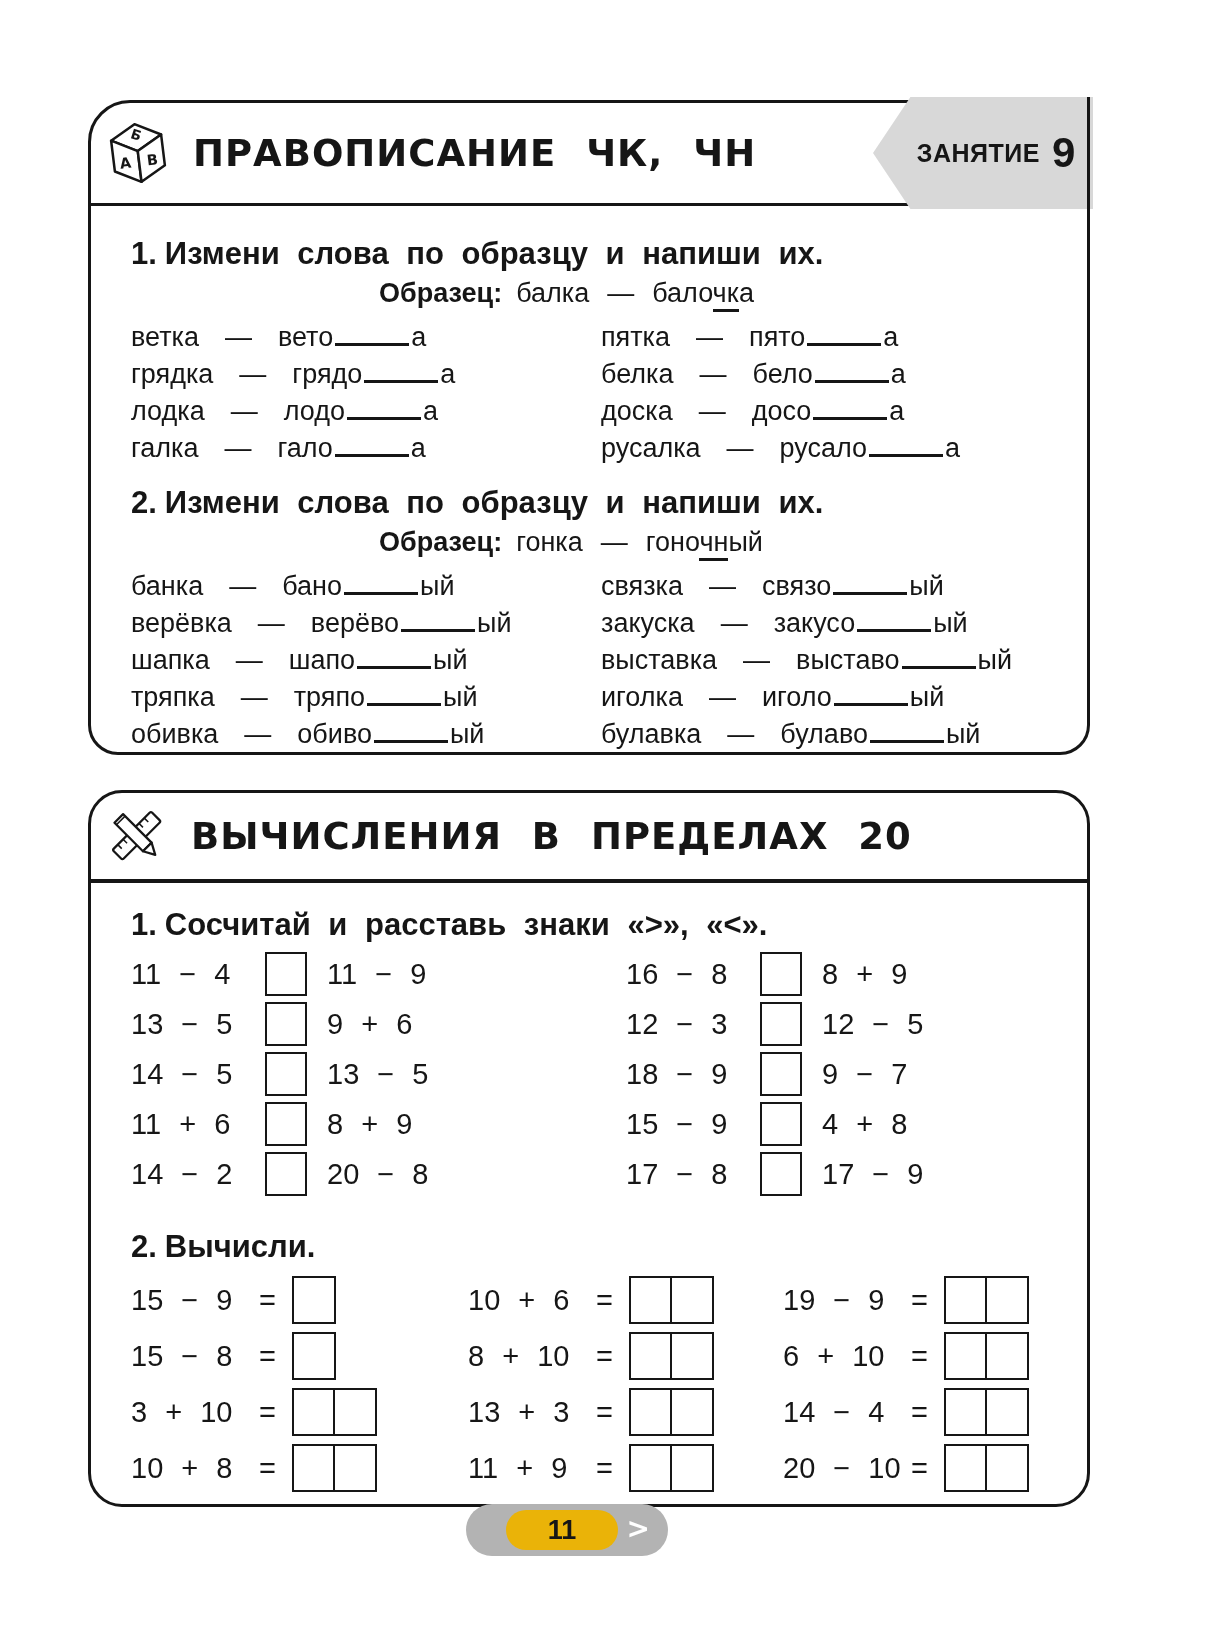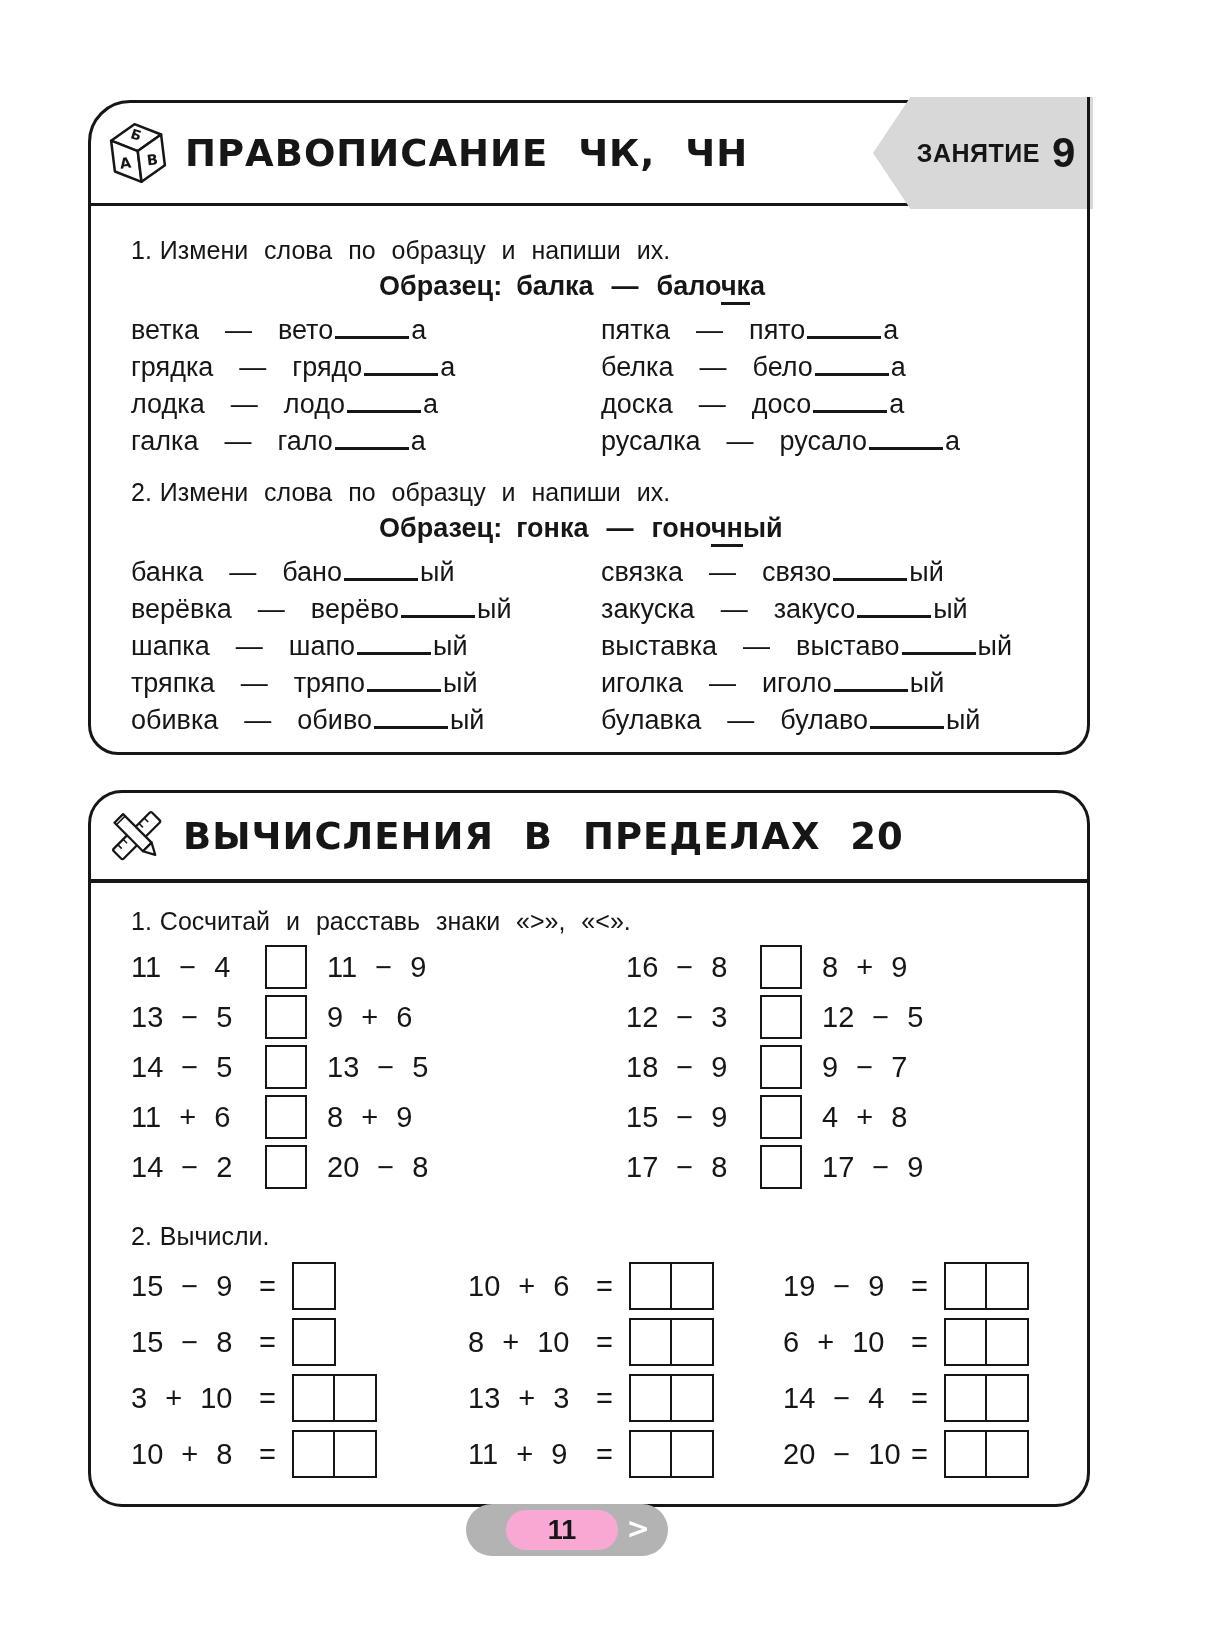--- a/index.html
+++ b/index.html
@@ -24,21 +24,21 @@
 
   .bhead {
     position: relative; display: flex; align-items: center;
     gap: 16px; padding: 0 0 0 16px;
     border-bottom: 3px solid #161616;
   }
   #box-rus  .bhead { height: 100px; }
   #box-math .bhead { height: 86px; border-bottom-width: 4px; }
 
   .htitle {
-    margin: 0; font-size: 37px; font-weight: bold;
+    margin: 8px; font-size: 37px; font-weight: bold;
     letter-spacing: 1px; word-spacing: 16px;
     font-family: "DejaVu Sans", "Liberation Sans", sans-serif;
     white-space: nowrap;
   }
   .hicon { flex: none; display: inline-flex; }
 
   
   .badge {
     position: absolute; top: -6px; right: -6px;
     width: 220px; height: 112px;
@@ -51,25 +51,25 @@
     content: ""; position: absolute; right: 3px; top: 0; bottom: 0;
     width: 3px; background: #161616;
   }
   .badge-label { font-size: 25px; font-weight: bold; letter-spacing: 0.5px; }
   .badge-num   { font-size: 42px; font-weight: bold; }
 
   .bbody { padding: 16px 24px 0 40px; }
 
   
   .instr {
-    margin: 14px 0 6px; font-size: 25px; font-weight: normal;
+    margin: 14px 0 6px; font-size: 31px; font-weight: bold;
     word-spacing: 9px; white-space: nowrap;
   }
   .inum { margin-right: 8px; }
-  .example { margin: 0 0 10px 248px; font-size: 27px; white-space: nowrap; font-weight: bold; }
+  .example { margin: 0 0 10px 248px; font-size: 27px; white-space: nowrap; }
   .example b { margin-right: 14px; }
   .example .dash { margin: 0 18px; }
   .mark { border-bottom: 3px solid #161616; padding-bottom: 1px; }
 
   .pairs { display: grid; grid-template-columns: 470px 1fr; }
   .pair {
     display: flex; align-items: center; gap: 26px;
     height: 37px; font-size: 27px; white-space: nowrap;
   }
   .blank {
@@ -100,21 +100,21 @@
   .abox + .abox { margin-left: -2.5px; }
 
   
   .pill {
     position: absolute; left: 466px; top: 1504px;
     width: 202px; height: 52px; background: #b3b3b3;
     border-radius: 26px;
   }
   .pill-num {
     position: absolute; left: 40px; top: 6px;
-    width: 112px; height: 40px; background: #f9a8d4; border-radius: 20px;
+    width: 112px; height: 40px; background: #eab308; border-radius: 20px;
     display: flex; align-items: center; justify-content: center;
     font-size: 27px; font-weight: bold; color: #161616;
   }
   .pill-next {
     position: absolute; right: 18px; top: 8px;
     color: #ffffff; font-size: 28px; font-weight: bold;
     font-family: "DejaVu Sans", sans-serif;
     cursor: pointer;
   }
 

